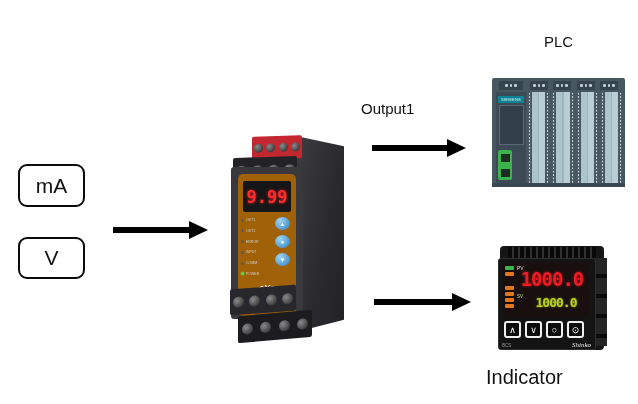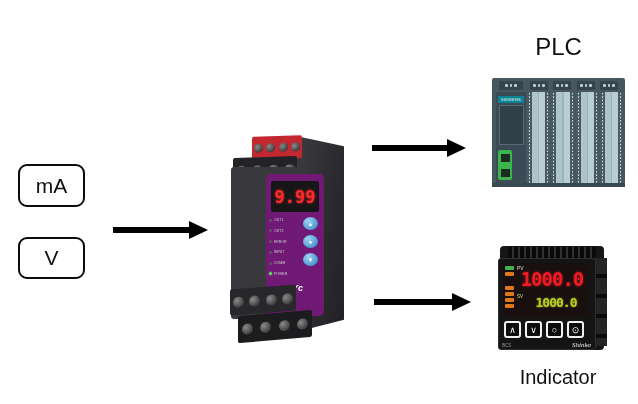--- a/index.html
+++ b/index.html
@@ -17,46 +17,46 @@
   
   .arrow { position:absolute; display:flex; align-items:center; }
   .arrow .shaft { flex:1; height:6px; background:#000; }
   .arrow .head  { width:0; height:0; border-left:19px solid #000;
                   border-top:9px solid transparent; border-bottom:9px solid transparent; }
   #arrow-input { left:113px; top:221px; width:95px; height:18px; }
   #arrow-out1  { left:372px; top:139px; width:94px; height:18px; }
   #arrow-out2  { left:374px; top:293px; width:97px; height:18px; }
 
   
-  .flow-label { position:absolute; font-size:24px; color:#111; }
+  .flow-label { position:absolute; font-size:15px; color:#111; }
   #label-out1 { left:361px; top:100px; }
   #label-out2 { left:361px; top:262px; }
   #label-plc  { left:492px; top:33px;  width:133px; text-align:center; }
-  #label-indicator { left:486px; top:366px; width:144px; text-align:center; font-size:20px; }
+  #label-indicator { left:486px; top:366px; width:144px; text-align:left; font-size:20px; }
 
   
   #transmitter { position:absolute; left:226px; top:127px; width:118px; height:214px; }
   .tx-side { position:absolute; left:70px; top:5px; width:48px; height:202px;
              background:linear-gradient(100deg,#3c3c41 0%, #2a2a2e 60%, #222226 100%);
              clip-path:polygon(0 2%, 100% 7%, 100% 93%, 0 99%); }
   .tx-body { position:absolute; left:5px; top:40px; width:72px; height:152px;
              background:#38383d; border-radius:3px; }
   .screw { border-radius:50%; background:radial-gradient(circle at 35% 35%, #8a8a8a, #1f1f1f); }
   .screw.s9  { width:9px;  height:9px;  }
   .screw.s11 { width:11px; height:11px; }
   .tx-terminal { position:absolute; display:flex; align-items:center;
                  justify-content:space-around; background:#232327; border-radius:2px; }
   .tx-red-terminal { position:absolute; left:26px; top:9px; width:50px; height:23px;
                  background:#c32730; border-radius:2px; display:flex; align-items:center;
                  justify-content:space-around; transform:skewY(-2deg); }
   #tx-term-top { left:7px;  top:30px;  width:64px; height:27px; transform:skewY(-2deg); }
   #tx-term-b1  { left:4px;  top:160px; width:66px; height:26px; transform:skewY(-4deg); background:#28282c; }
   #tx-term-b2  { left:12px; top:186px; width:74px; height:27px; transform:skewY(-5deg); background:#1c1c1f; }
   .tx-panel { position:absolute; left:12px; top:47px; width:58px; height:142px;
-              background:#701a75; border-radius:5px;margin-left:28px; }
+              background:#a16207; border-radius:5px; }
   .tx-display { margin:7px auto 0; width:48px; height:31px; background:#161618;
                 border-radius:2px; display:flex; align-items:center; justify-content:center; }
   .tx-digits { font-family:"DejaVu Sans Mono", monospace; font-size:17px; font-weight:bold;
                color:#ff2b2b; text-shadow:0 0 3px rgba(255,43,43,.85); }
   .tx-mid { display:flex; margin-top:4px; padding:0 3px; }
   .tx-leds { flex:1; display:flex; flex-direction:column; justify-content:space-between;
              height:58px; padding-top:2px; }
   .tx-led-row { display:flex; align-items:center; gap:2px; font-size:3.5px;
                 color:#cfcfcf; line-height:4px; }
   .tx-led-dot { width:3px; height:3px; border-radius:50%; background:#5a5a5e; flex:none; }
@@ -146,20 +146,21 @@
   </div>
   <div class="arrow" id="arrow-out1">
     <div class="shaft"></div>
     <div class="head"></div>
   </div>
   <div class="arrow" id="arrow-out2">
     <div class="shaft"></div>
     <div class="head"></div>
   </div>
 
+  <div class="flow-label" id="label-out1">Output1</div>
   <div class="flow-label" id="label-plc">PLC</div>
   <div class="flow-label" id="label-indicator">Indicator</div>
 
   <div id="transmitter">
     <div class="tx-side"></div>
     <div class="tx-red-terminal">
       <div class="screw s9"></div>
       <div class="screw s9"></div>
       <div class="screw s9"></div>
       <div class="screw s9"></div>

